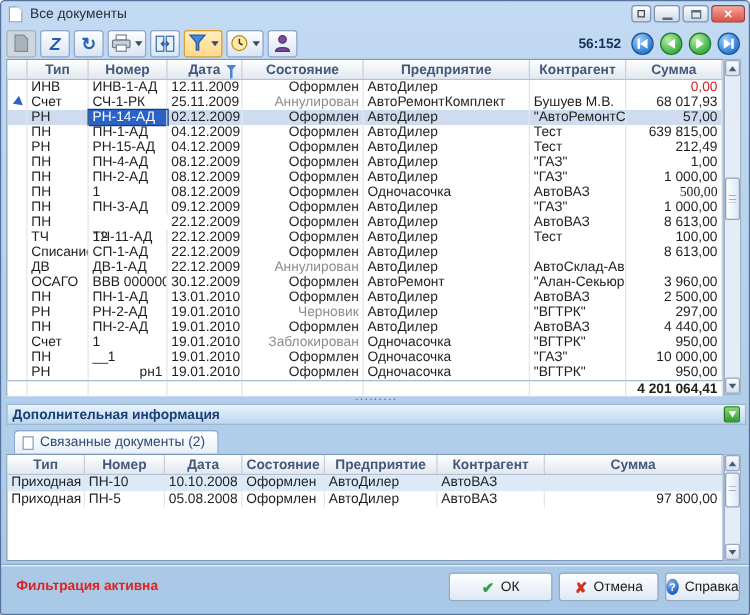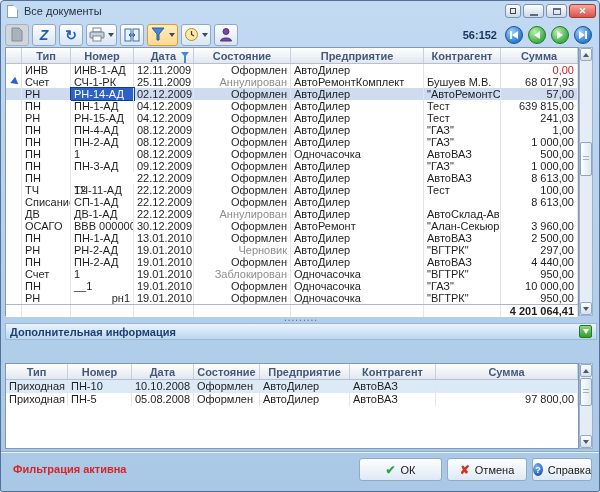--- a/index.html
+++ b/index.html
@@ -279,21 +279,21 @@
           <div class="cell a-right" style="width: 78px; flex: 1 1 0%;">639 815,00</div>
         </div>
         <div class="trow">
           <div class="cell a-center" style="width: 16px;"></div>
           <div class="cell a-left" style="width: 49px;">РН</div>
           <div class="cell a-left" style="width: 63px;">РН-15-АД</div>
           <div class="cell a-right" style="width: 60px;">04.12.2009</div>
           <div class="cell a-right" style="width: 97px;">Оформлен</div>
           <div class="cell a-left" style="width: 133px;">АвтоДилер</div>
           <div class="cell a-left" style="width: 77px;">Тест</div>
-          <div class="cell a-right" style="width: 78px; flex: 1 1 0%;">241,03</div>
+          <div class="cell a-right" style="width: 78px; flex: 1 1 0%;">212,49</div>
         </div>
         <div class="trow">
           <div class="cell a-center" style="width: 16px;"></div>
           <div class="cell a-left" style="width: 49px;">ПН</div>
           <div class="cell a-left" style="width: 63px;">ПН-4-АД</div>
           <div class="cell a-right" style="width: 60px;">08.12.2009</div>
           <div class="cell a-right" style="width: 97px;">Оформлен</div>
           <div class="cell a-left" style="width: 133px;">АвтоДилер</div>
           <div class="cell a-left" style="width: 77px;">"ГАЗ"</div>
           <div class="cell a-right" style="width: 78px; flex: 1 1 0%;">1,00</div>
@@ -309,21 +309,21 @@
           <div class="cell a-right" style="width: 78px; flex: 1 1 0%;">1 000,00</div>
         </div>
         <div class="trow">
           <div class="cell a-center" style="width: 16px;"></div>
           <div class="cell a-left" style="width: 49px;">ПН</div>
           <div class="cell a-left" style="width: 63px;">1</div>
           <div class="cell a-right" style="width: 60px;">08.12.2009</div>
           <div class="cell a-right" style="width: 97px;">Оформлен</div>
           <div class="cell a-left" style="width: 133px;">Одночасочка</div>
           <div class="cell a-left" style="width: 77px;">АвтоВАЗ</div>
-          <div class="cell a-right" style="width: 78px; flex: 1 1 0%;">500,00</div>
+          <div class="cell a-right" style="width: 78px; flex: 1 1 0%; font-family: Liberation Serif, serif;">500,00</div>
         </div>
         <div class="trow">
           <div class="cell a-center" style="width: 16px;"></div>
           <div class="cell a-left" style="width: 49px;">ПН</div>
           <div class="cell a-left" style="width: 63px;">ПН-3-АД</div>
           <div class="cell a-right" style="width: 60px;">09.12.2009</div>
           <div class="cell a-right" style="width: 97px;">Оформлен</div>
           <div class="cell a-left" style="width: 133px;">АвтоДилер</div>
           <div class="cell a-left" style="width: 77px;">"ГАЗ"</div>
           <div class="cell a-right" style="width: 78px; flex: 1 1 0%;">1 000,00</div>
@@ -464,20 +464,26 @@
 
   <div class="splitter">.........</div>
 
   <div class="addbar">
     <span class="addbar-title">Дополнительная информация</span>
     <div class="greenbtn">
         <span class="g-tri"></span>
       </div>
   </div>
 
+  <div class="tabstrip">
+    <div class="tab">
+      <span class="tab-icon"></span>
+      <span class="tab-label">Связанные документы (2)</span>
+    </div>
+  </div>
 
   <div class="tablewrap tbl-linked" id="linked-table">
       <div class="thead">
         <div class="hcell" style="width: 62px;">
           <span>Тип</span>
         </div>
         <div class="hcell" style="width: 64px;">
           <span>Номер</span>
         </div>
         <div class="hcell" style="width: 62px;">

